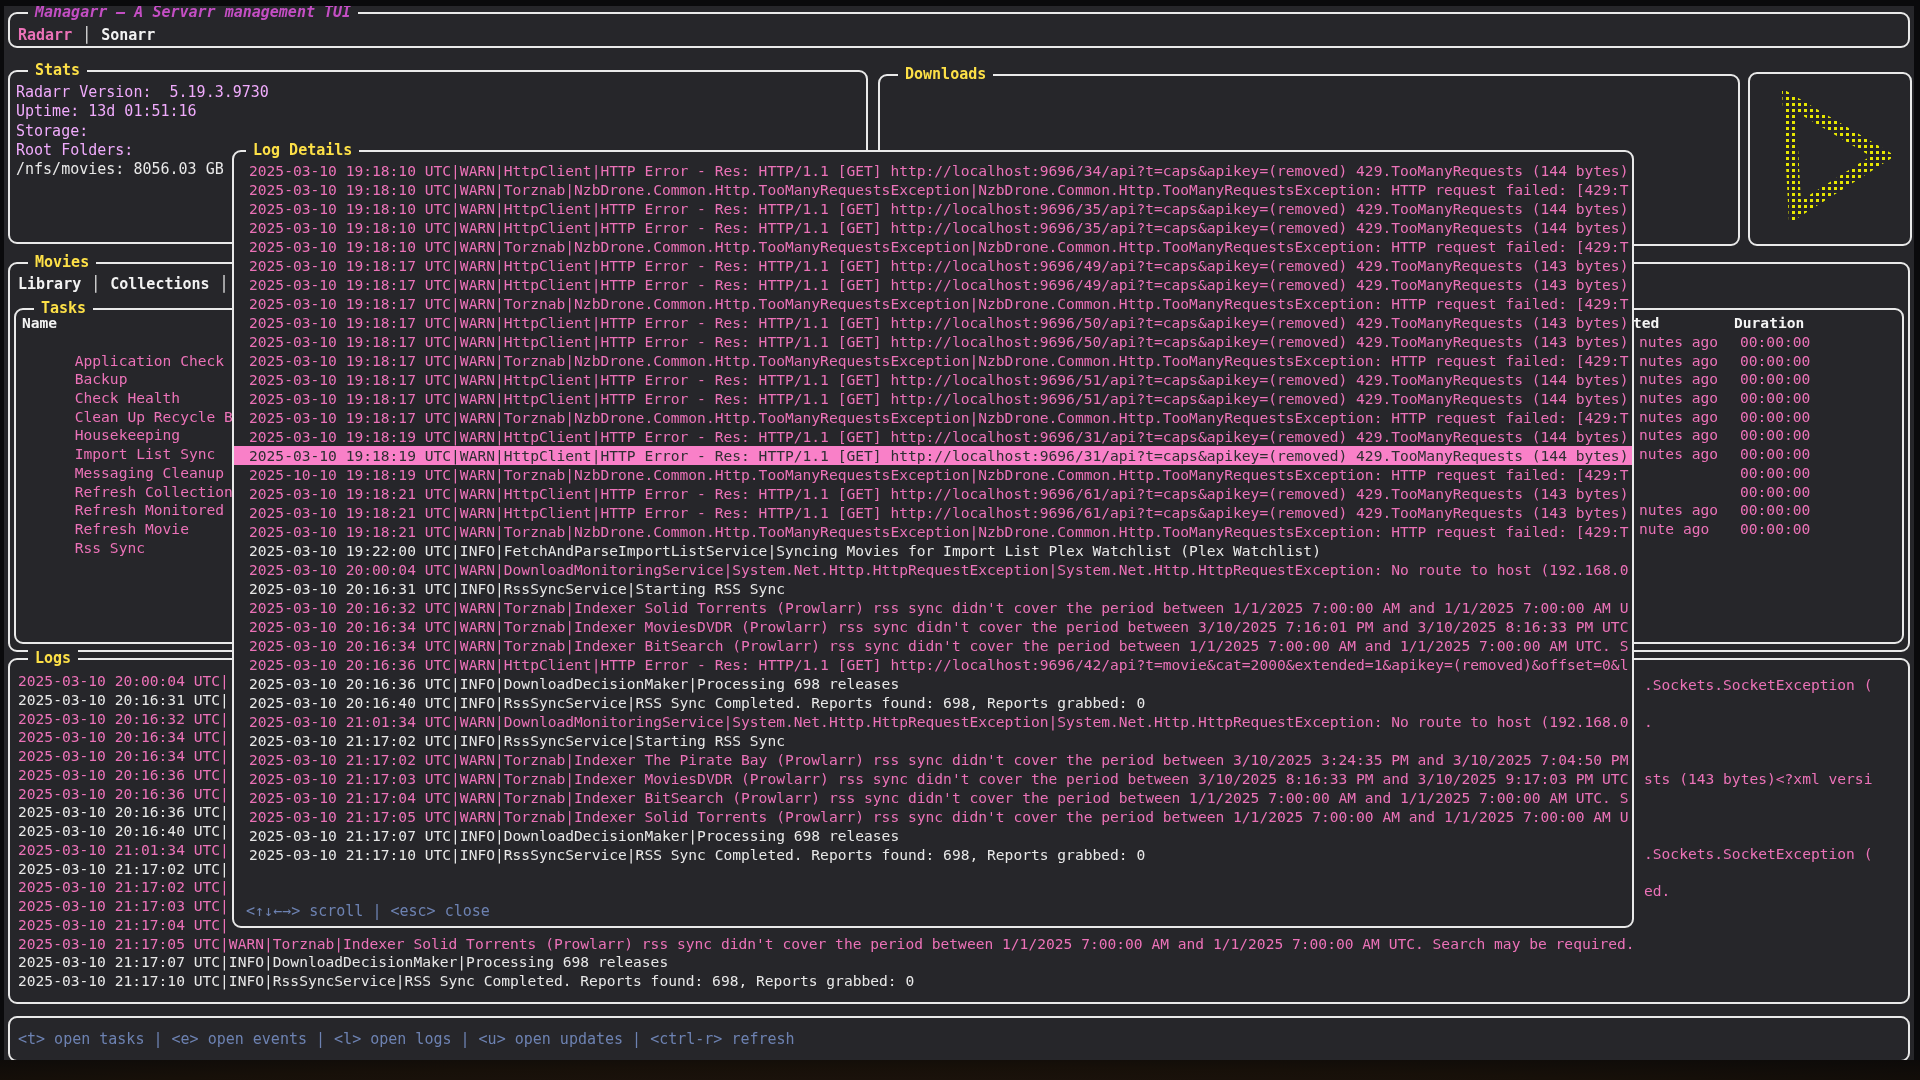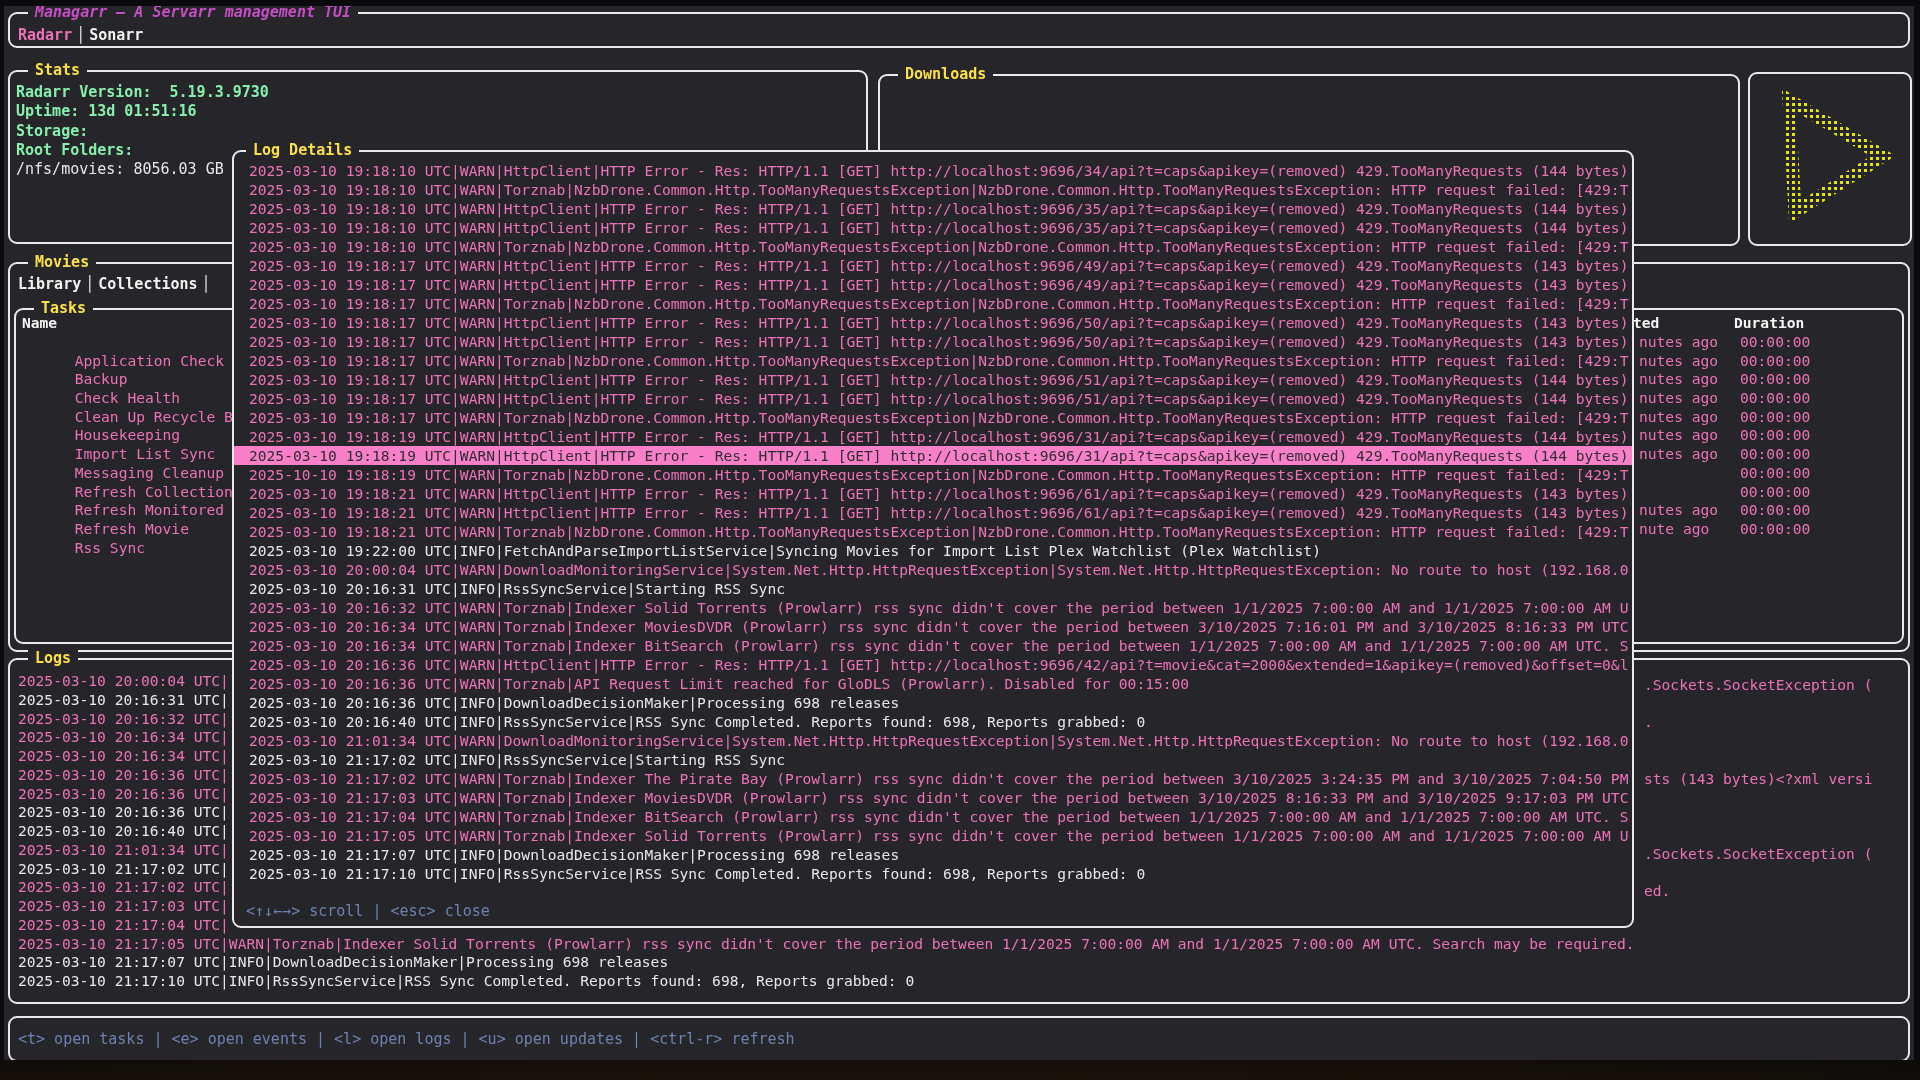--- a/index.html
+++ b/index.html
@@ -15,32 +15,32 @@
   .ptitle{position:absolute;top:-12px;left:18px;background:#26262a;padding:0 7px;
     color:#fde047;font-weight:bold;font-size:15px;line-height:21px;white-space:pre}
 
   .warn{color:#ec72b8}
   .info{color:#e8e8e8}
   .keys{color:#6d82b2;font-size:15px;white-space:pre}
 
   
   #topbar{left:8px;top:12px;width:1902px;height:36px}
   #topbar .ptitle{color:#c44ec4;font-style:italic}
-  .tabrow{position:absolute;display:flex;gap:4px;font-size:15px;font-weight:bold;white-space:pre}
+  .tabrow{position:absolute;display:flex;gap:10px;font-size:15px;font-weight:bold;white-space:pre}
   #servarr-tabs{left:8px;top:12px}
   .sep{color:#e8e8e8;font-weight:normal}
   .tab-pink{color:#ec72b8}
   .tab-white{color:#f2f2f2}
   #topbar-keys{position:absolute;right:10px;top:14px}
 
   
   #stats{left:8px;top:70px;width:860px;height:174px}
   #stats-content{position:absolute;left:6px;top:11px;right:6px}
   .sline{height:19.3px;line-height:19.3px;font-size:15px;color:#e8e8e8;white-space:pre}
-  .bold{font-weight:bold;color:#86efac}
+  .bold{font-weight:normal;color:#f0abfc}
   .gauge-row{display:flex;align-items:center}
   .gauge{flex:1;height:4px;background:#f06eb7;margin-left:10px;margin-right:8px;border-radius:2px}
 
   
   #downloads{left:878px;top:74px;width:862px;height:172px}
   #logo-panel{left:1748px;top:72px;width:164px;height:174px;display:flex;align-items:center;justify-content:center}
 
   
   #movies{left:8px;top:262px;width:1902px;height:390px}
   #movies-tabs{left:8px;top:11px}
@@ -247,21 +247,20 @@
     <div class="mline warn">2025-03-10 19:18:21 UTC|WARN|HttpClient|HTTP Error - Res: HTTP/1.1 [GET] http://localhost:9696/61/api?t=caps&amp;apikey=(removed) 429.TooManyRequests (143 bytes)</div>
     <div class="mline warn">2025-03-10 19:18:21 UTC|WARN|HttpClient|HTTP Error - Res: HTTP/1.1 [GET] http://localhost:9696/61/api?t=caps&amp;apikey=(removed) 429.TooManyRequests (143 bytes)</div>
     <div class="mline warn">2025-03-10 19:18:21 UTC|WARN|Torznab|NzbDrone.Common.Http.TooManyRequestsException|NzbDrone.Common.Http.TooManyRequestsException: HTTP request failed: [429:T</div>
     <div class="mline info">2025-03-10 19:22:00 UTC|INFO|FetchAndParseImportListService|Syncing Movies for Import List Plex Watchlist (Plex Watchlist)</div>
     <div class="mline warn">2025-03-10 20:00:04 UTC|WARN|DownloadMonitoringService|System.Net.Http.HttpRequestException|System.Net.Http.HttpRequestException: No route to host (192.168.0</div>
     <div class="mline info">2025-03-10 20:16:31 UTC|INFO|RssSyncService|Starting RSS Sync</div>
     <div class="mline warn">2025-03-10 20:16:32 UTC|WARN|Torznab|Indexer Solid Torrents (Prowlarr) rss sync didn't cover the period between 1/1/2025 7:00:00 AM and 1/1/2025 7:00:00 AM U</div>
     <div class="mline warn">2025-03-10 20:16:34 UTC|WARN|Torznab|Indexer MoviesDVDR (Prowlarr) rss sync didn't cover the period between 3/10/2025 7:16:01 PM and 3/10/2025 8:16:33 PM UTC</div>
     <div class="mline warn">2025-03-10 20:16:34 UTC|WARN|Torznab|Indexer BitSearch (Prowlarr) rss sync didn't cover the period between 1/1/2025 7:00:00 AM and 1/1/2025 7:00:00 AM UTC. S</div>
     <div class="mline warn">2025-03-10 20:16:36 UTC|WARN|HttpClient|HTTP Error - Res: HTTP/1.1 [GET] http://localhost:9696/42/api?t=movie&amp;cat=2000&amp;extended=1&amp;apikey=(removed)&amp;offset=0&amp;l</div>
-    <div class="mline warn">2025-03-10 20:16:36 UTC|WARN|Torznab|API Request Limit reached for GloDLS (Prowlarr). Disabled for 00:15:00</div>
     <div class="mline info">2025-03-10 20:16:36 UTC|INFO|DownloadDecisionMaker|Processing 698 releases</div>
     <div class="mline info">2025-03-10 20:16:40 UTC|INFO|RssSyncService|RSS Sync Completed. Reports found: 698, Reports grabbed: 0</div>
     <div class="mline warn">2025-03-10 21:01:34 UTC|WARN|DownloadMonitoringService|System.Net.Http.HttpRequestException|System.Net.Http.HttpRequestException: No route to host (192.168.0</div>
     <div class="mline info">2025-03-10 21:17:02 UTC|INFO|RssSyncService|Starting RSS Sync</div>
     <div class="mline warn">2025-03-10 21:17:02 UTC|WARN|Torznab|Indexer The Pirate Bay (Prowlarr) rss sync didn't cover the period between 3/10/2025 3:24:35 PM and 3/10/2025 7:04:50 PM</div>
     <div class="mline warn">2025-03-10 21:17:03 UTC|WARN|Torznab|Indexer MoviesDVDR (Prowlarr) rss sync didn't cover the period between 3/10/2025 8:16:33 PM and 3/10/2025 9:17:03 PM UTC</div>
     <div class="mline warn">2025-03-10 21:17:04 UTC|WARN|Torznab|Indexer BitSearch (Prowlarr) rss sync didn't cover the period between 1/1/2025 7:00:00 AM and 1/1/2025 7:00:00 AM UTC. S</div>
     <div class="mline warn">2025-03-10 21:17:05 UTC|WARN|Torznab|Indexer Solid Torrents (Prowlarr) rss sync didn't cover the period between 1/1/2025 7:00:00 AM and 1/1/2025 7:00:00 AM U</div>
     <div class="mline info">2025-03-10 21:17:07 UTC|INFO|DownloadDecisionMaker|Processing 698 releases</div>
     <div class="mline info">2025-03-10 21:17:10 UTC|INFO|RssSyncService|RSS Sync Completed. Reports found: 698, Reports grabbed: 0</div>

